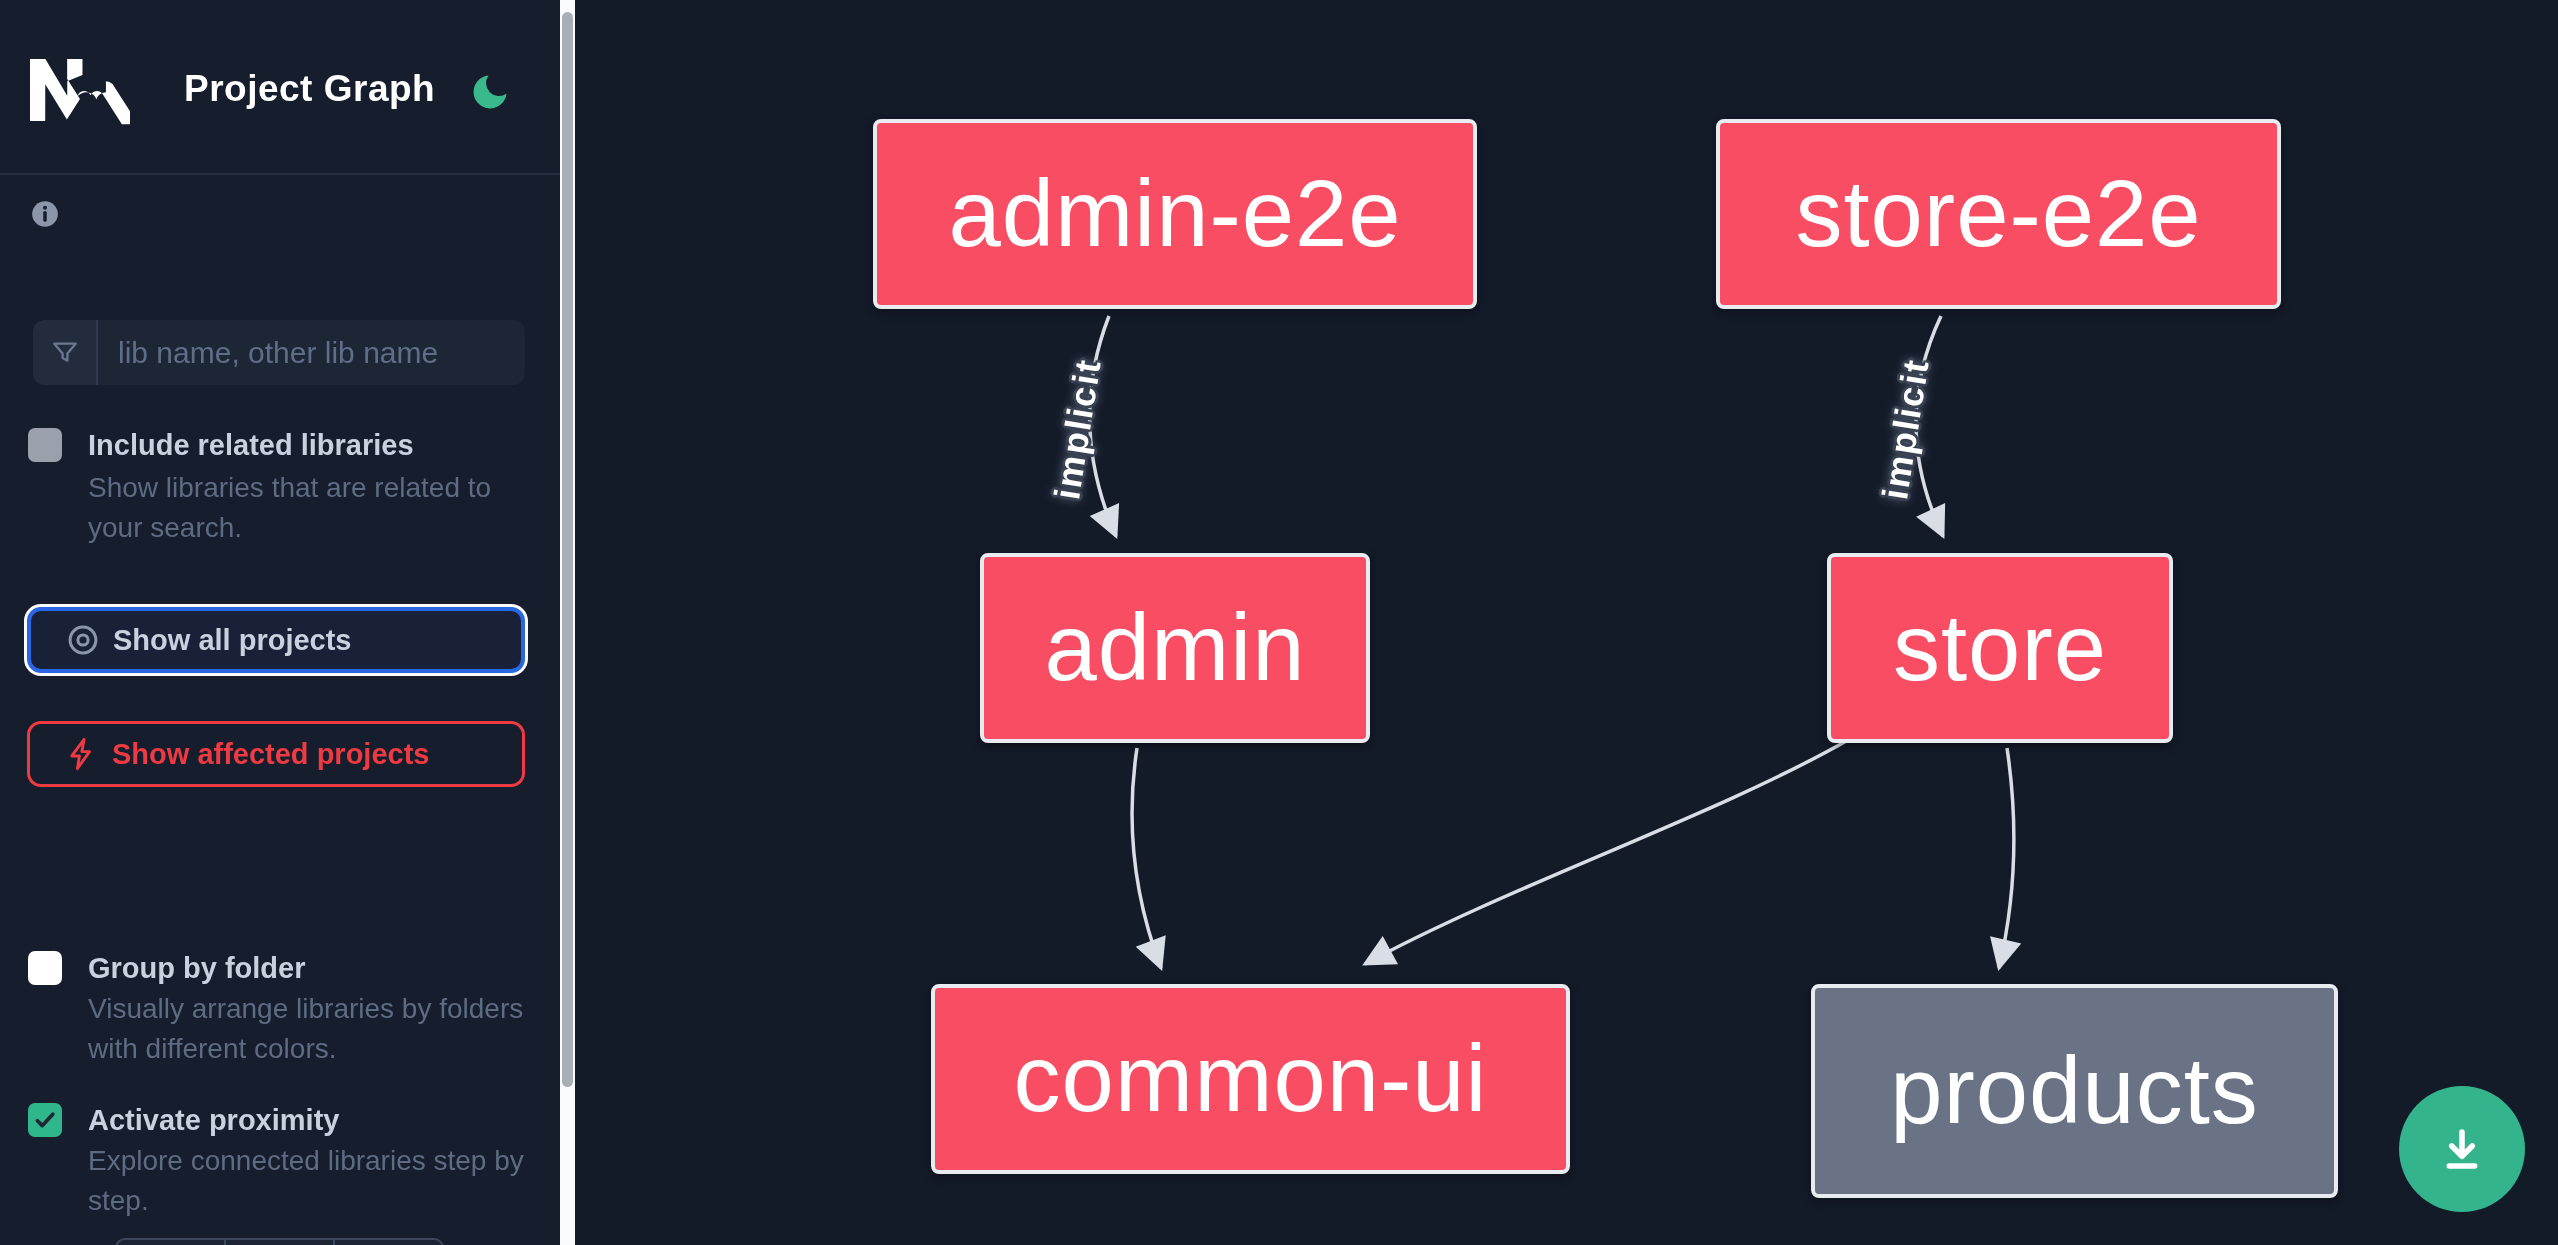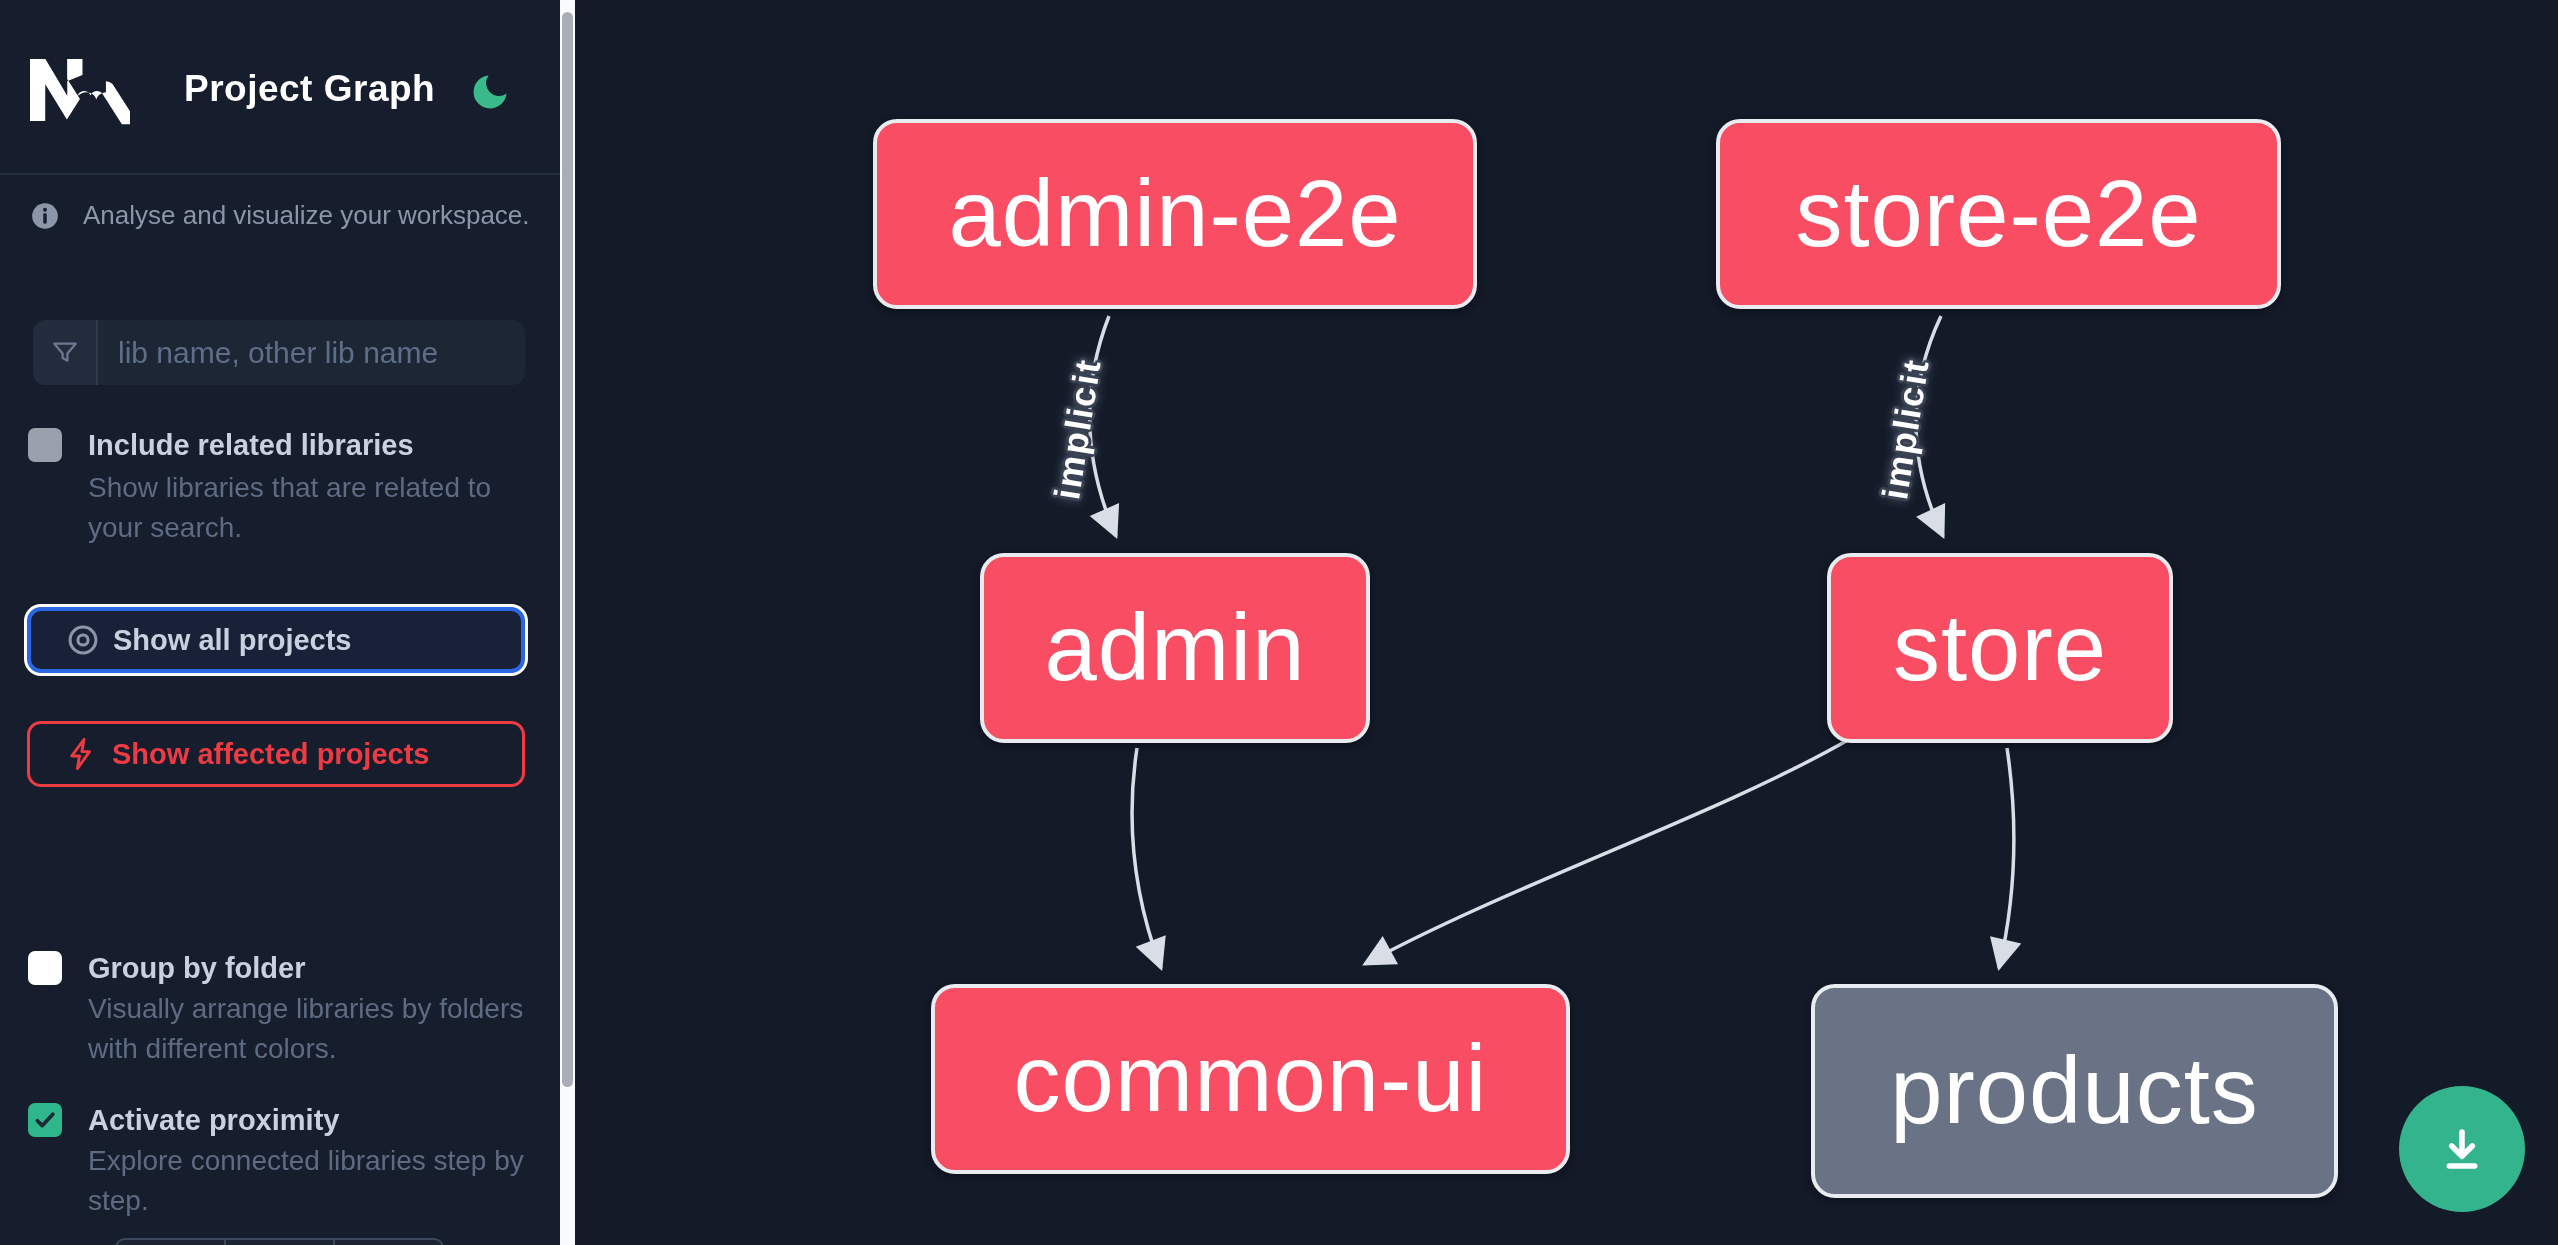--- a/index.html
+++ b/index.html
@@ -46,21 +46,21 @@
   .segmented{position:absolute;left:115px;top:1238px;width:325px;height:14px;background:#1c2433;
              border:2px solid #3b475d;border-radius:10px 10px 0 0;display:flex;}
   .segmented span{flex:1;border-right:2px solid #3b475d;}
   .segmented span:last-child{border-right:none;}
   
   .scrollbar{position:absolute;left:560px;top:0;width:15px;height:1245px;background:#fafbfc;}
   .scroll-thumb{position:absolute;left:2px;top:12px;width:11px;height:1075px;background:#a9aeb6;border-radius:7px;}
   
   .graph-pane{position:absolute;left:575px;top:0;width:1983px;height:1245px;background:#131a28;}
   .edges-svg{position:absolute;left:0;top:0;width:1983px;height:1245px;}
-  .node{position:absolute;border:4px solid #e8ebef;border-radius:24px;box-sizing:border-box;
+  .node{position:absolute;border:4px solid #e8ebef;border-radius:8px;box-sizing:border-box;
         display:flex;align-items:center;justify-content:center;color:#ffffff;
         font-size:94px;font-weight:400;letter-spacing:1px;cursor:pointer;
         box-shadow:0 3px 8px rgba(0,0,0,.35);}
   .node.pink{background:#f94d63;}
   .node.muted{background:#6a7385;}
   #node-admin-e2e{left:298px;top:119px;width:604px;height:190px;}
   #node-store-e2e{left:1141px;top:119px;width:565px;height:190px;}
   #node-admin{left:405px;top:553px;width:390px;height:190px;}
   #node-store{left:1252px;top:553px;width:346px;height:190px;}
   #node-common-ui{left:356px;top:984px;width:639px;height:190px;}
@@ -96,21 +96,20 @@
     </button>
 
     <div class="header-divider"></div>
 
     <div class="tagline-row">
       <svg class="info-icon" viewBox="0 0 24 24">
         <circle cx="12" cy="12" r="11" fill="#8b96a9"></circle>
         <circle cx="12" cy="6.6" r="1.7" fill="#161d2c"></circle>
         <rect x="10.5" y="9.6" width="3" height="9" rx="1.2" fill="#161d2c"></rect>
       </svg>
-      <span class="tagline-text">Analyse and visualize your workspace.</span>
     </div>
 
     <div class="searchbox">
       <span class="search-icon-cell">
         <svg width="32" height="32" viewBox="0 0 24 24">
           <path d="M4 5h16l-6.2 7.4v5.4l-3.6-2v-3.4L4 5z" fill="none" stroke="#6b7890" stroke-width="1.7" stroke-linejoin="round"></path>
         </svg>
       </span>
       <input type="text" value="" placeholder="lib name, other lib name" style="">
     </div>

